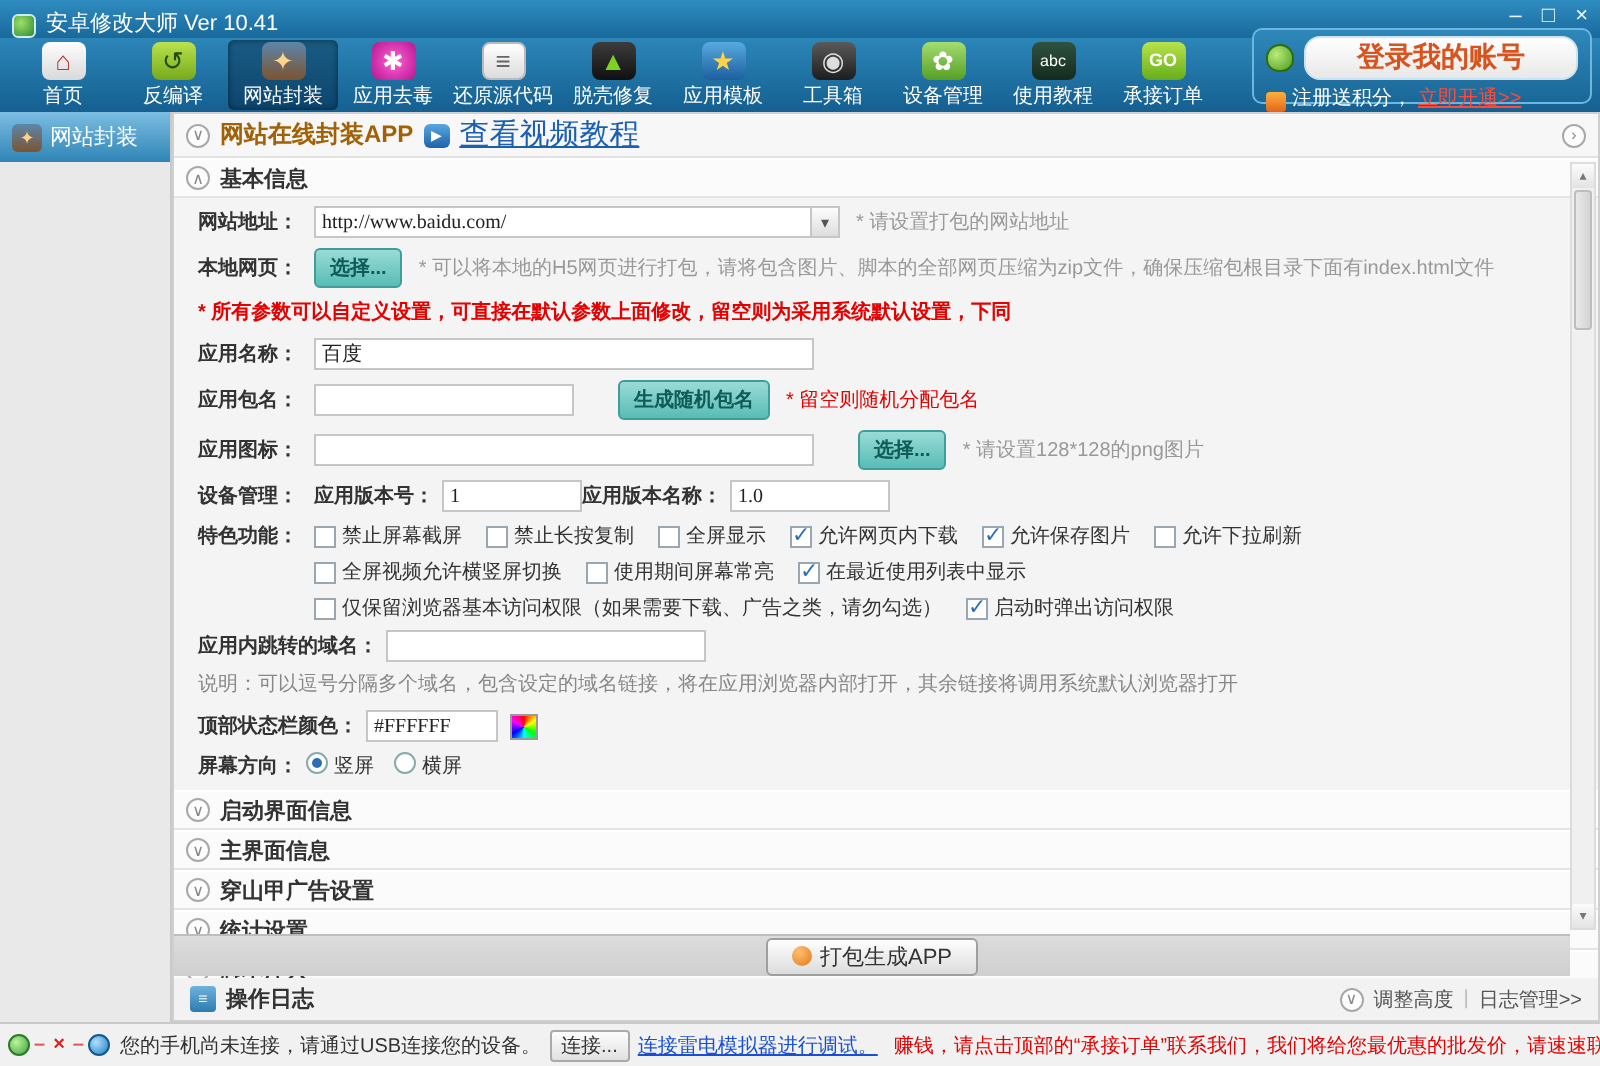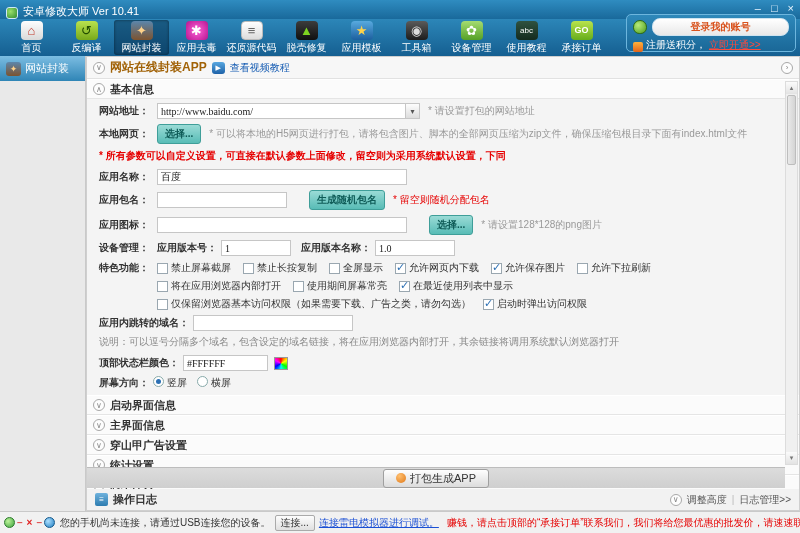--- a/index.html
+++ b/index.html
@@ -41,21 +41,21 @@
   .tool-label { margin-top:1px; white-space:nowrap; }
 
   
   .login-panel { position:absolute; top:14px; right:4px; width:170px; height:38px;
     background:linear-gradient(#2e88ba,#1a6898); border:1px solid #6db6de; border-radius:5px;
     z-index:5; padding:3px 6px; color:#fff; font-size:10px; }
   .login-row1 { display:flex; align-items:center; gap:5px; }
   .mascot { width:14px; height:14px; border-radius:50% 50% 45% 45%;
     background:radial-gradient(circle at 35% 35%,#b8ec7a,#4d9c1e); border:1px solid #2e6b10; }
   .login-btn { flex:1; background:linear-gradient(#ffffff,#e8e8e8); border:1px solid #cfe3ef;
-    border-radius:8px; color:#d9531e; font-size:10px; font-weight:bold; text-align:center;
+    border-radius:8px; color:#d9531e; font-size:14px; font-weight:bold; text-align:center;
     padding:1px 16px; cursor:pointer; }
   .login-row2 { display:flex; align-items:flex-end; gap:3px; margin-top:2px; }
   .gift-ic { width:10px; height:10px; background:linear-gradient(#ffb13b,#e2641a);
     border-radius:2px; }
   .reg-link { color:#ff4a3a; text-decoration:underline; cursor:pointer; }
 
   
   .sidebar { position:absolute; left:0; top:56px; width:86px; bottom:22px;
     background:#e9e9e9; border-right:1px solid #c9c9c9; }
   .sidebar-tab { height:25px; background:linear-gradient(#7cbde2,#2f85b6);
@@ -67,21 +67,21 @@
   .main { position:absolute; left:86px; top:56px; right:0; bottom:44px;
     background:#f4f4f4; border:1px solid #cfcfcf; }
   .main-header { height:22px; display:flex; align-items:center; gap:5px; padding:0 6px;
     background:#f7f7f7; border-bottom:1px solid #e2e2e2; }
   .circle-chev { width:12px; height:12px; border-radius:50%; border:1px solid #a8a8a8;
     color:#888; font-size:8px; display:flex; align-items:center; justify-content:center;
     background:#fdfdfd; cursor:pointer; flex:0 0 auto; }
   .main-title { font-size:12px; font-weight:bold; color:#a16207; }
   .video-ic { width:13px; height:12px; border-radius:3px; background:linear-gradient(#58a7e0,#1e62a8);
     color:#fff; font-size:7px; display:flex; align-items:center; justify-content:center; }
-  .video-link { font-size:10px; color:#1a5fb4; cursor:pointer; }
+  .video-link { font-size:15px; color:#1a5fb4; text-decoration:underline; cursor:pointer; }
   .main-header .spacer { flex:1; }
 
   .section-header { height:20px; display:flex; align-items:center; gap:5px; padding:0 6px;
     background:#fbfbfb; border-bottom:1px solid #e5e5e5; border-top:1px solid #fff; }
   .section-title { font-size:11px; font-weight:bold; color:#333; }
 
   .form { padding:4px 10px 0 12px; font-size:10px; color:#333; }
   .frow { display:flex; align-items:center; margin-bottom:5px; }
   .flabel { font-weight:bold; color:#333; white-space:nowrap; width:58px; }
   .flabel.auto { width:auto; margin-right:4px; }
@@ -293,21 +293,21 @@
         <span class="flabel">应用图标：</span>
         <input class="txt input-disabled" style="width: 250px;" value="">
         <span class="btn-teal">选择...</span>
         <span class="hint">* 请设置128*128的png图片</span>
       </div>
 
       <div class="frow">
         <span class="flabel">设备管理：</span>
         <span class="flabel auto">应用版本号：</span>
         <input class="txt" style="width: 70px;" value="1">
-        <span class="flabel auto" style="margin-left:10px">应用版本名称：</span>
+        <span class="flabel auto" style="">应用版本名称：</span>
         <input class="txt" style="width: 80px;" value="1.0">
       </div>
 
       <div class="cbrow">
         <span class="flabel">特色功能：</span>
         <label class="cb">
           <span class="cbox" data-checked="false"></span>
           <span>禁止屏幕截屏</span>
           </label>
         <label class="cb">
@@ -329,21 +329,21 @@
         <label class="cb">
           <span class="cbox" data-checked="false"></span>
           <span>允许下拉刷新</span>
           </label>
       </div>
 
       <div class="cbrow">
         <span class="indent"></span>
         <label class="cb">
           <span class="cbox" data-checked="false"></span>
-          <span>将在应用浏览器内部打开</span>
+          <span>全屏视频允许横竖屏切换</span>
           </label>
         <label class="cb">
           <span class="cbox" data-checked="false"></span>
           <span>使用期间屏幕常亮</span>
           </label>
         <label class="cb">
           <span class="cbox" data-checked="true"></span>
           <span>在最近使用列表中显示</span>
           </label>
       </div>
@@ -361,21 +361,21 @@
       </div>
 
       <div class="frow">
         <span class="flabel auto">应用内跳转的域名：</span>
         <input class="txt" style="width: 160px;" value="">
       </div>
       <div class="note-gray">说明：可以逗号分隔多个域名，包含设定的域名链接，将在应用浏览器内部打开，其余链接将调用系统默认浏览器打开</div>
 
       <div class="frow">
         <span class="flabel auto">顶部状态栏颜色：</span>
-        <input class="txt" style="width: 85px;" value="#FFFFFF">
+        <input class="txt" style="width: 66px;" value="#FFFFFF">
         <span class="color-swatch"></span>
       </div>
 
       <div class="frow">
         <span class="flabel auto">屏幕方向：</span>
         <label class="radio">
           <span class="rdot" data-checked="true"></span>
           <span>竖屏</span>
           </label>
         <label class="radio">

